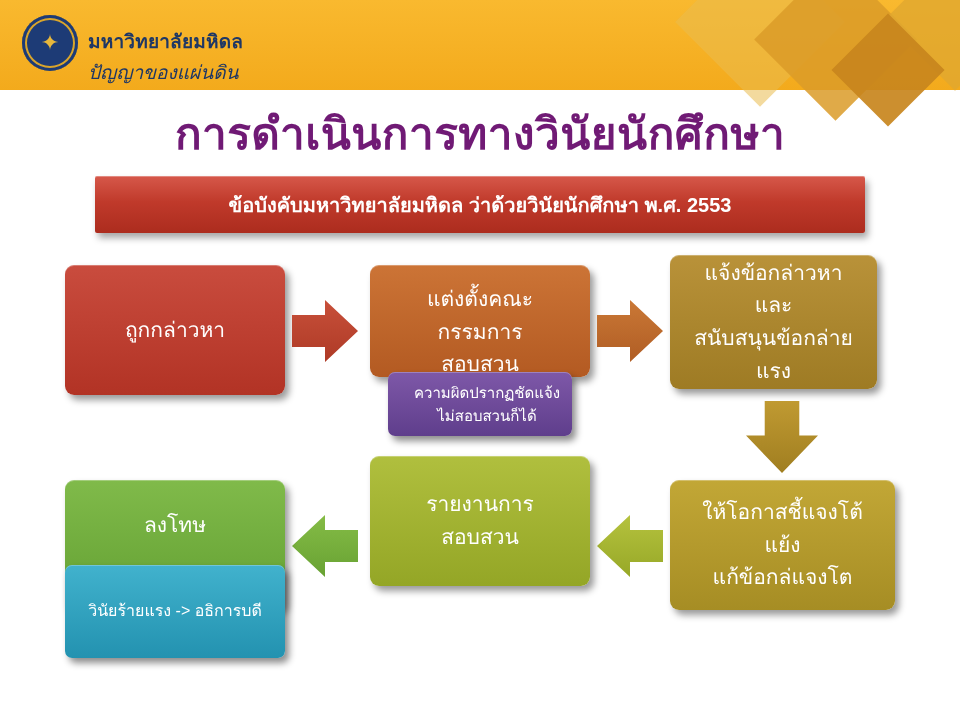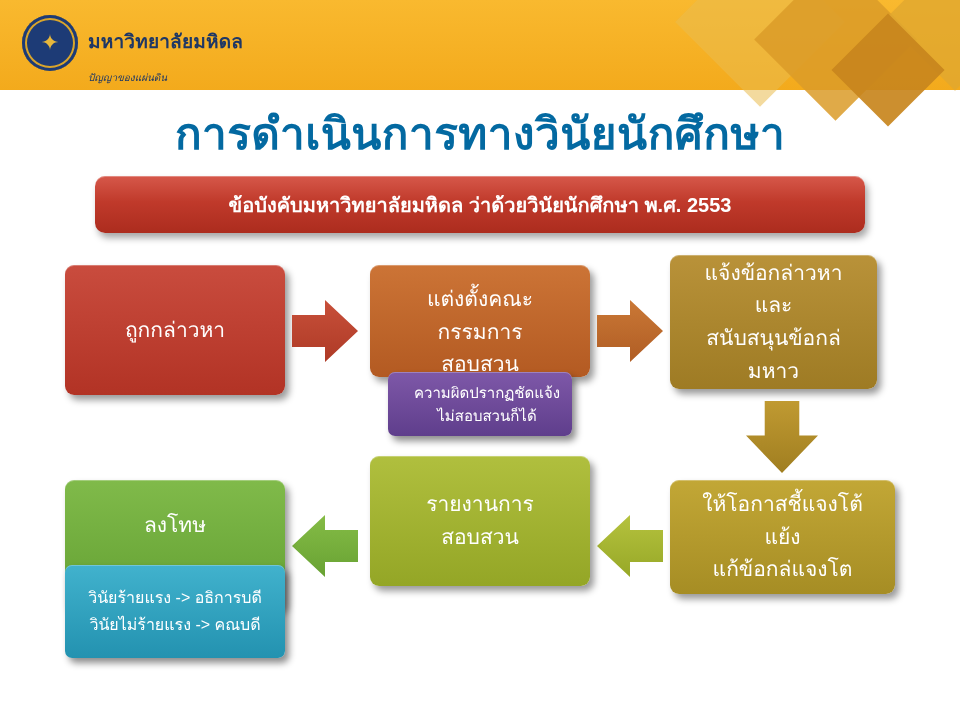--- a/index.html
+++ b/index.html
@@ -20,31 +20,31 @@
   .d4 { left:905px; top:-30px; width:100px; height:100px; background:#E0A72F; opacity:.8; }
 
   .logo {
     position:absolute; left:22px; top:15px; width:56px; height:56px; border-radius:50%;
     background:#1D3B76; display:flex; align-items:center; justify-content:center;
     box-shadow:inset 0 0 0 3px #1D3B76, inset 0 0 0 5px #D9A52B;
   }
   .logo .emblem { color:#E7B73C; font-size:22px; line-height:1; }
   .uni-text { position:absolute; left:88px; top:26px; color:#1E3765; }
   .uni-name { font-size:19px; font-weight:bold; letter-spacing:.2px; }
-  .uni-motto { font-size:10px; font-style:italic; margin-top:14px;
+  .uni-motto { font-size:19px; font-style:italic; margin-top:1px;
                font-family:Liberation Serif, serif; }
 
   
   .page-title {
     position:absolute; left:0; top:98px; width:960px; text-align:center;
-    font-size:44px; font-weight:bold; color:#0369a1; letter-spacing:.5px;
+    font-size:44px; font-weight:bold; color:#701a75; letter-spacing:.5px;
   }
   .banner {
     position:absolute; left:95px; top:176px; width:770px; height:57px;
-    border-radius:10px;
+    border-radius:2px;
     background:linear-gradient(180deg,#D6584A 0%, #C03A2B 45%, #AC2C1E 100%);
     box-shadow:3px 5px 7px rgba(0,0,0,.35), inset 0 1px 0 rgba(255,255,255,.3);
     display:flex; align-items:center; justify-content:center;
     color:#ffffff; font-size:20px; font-weight:bold; text-align:center;
   }
 
   
   .box {
     position:absolute; width:220px; border-radius:9px; color:#fff;
     display:flex; align-items:center; justify-content:center; text-align:center;
@@ -128,27 +128,27 @@
   <div class="note note-purple" style="left:388px; top:372px; width:184px; height:64px;padding-left:20px;">
     <div>ความผิดปรากฏชัดแจ้ง</div>
     <div>ไม่สอบสวนก็ได้</div>
   </div>
 
   <div class="arrow arrow-right ar-orange" style="left:597px; top:300px;"></div>
 
   <div class="box box-bronze" style="left:670px; top:255px; height:134px; width:207px;">
     <div>
       <div>แจ้งข้อกล่าวหาและ</div>
-      <div>สนับสนุนข้อกล่มหาว</div>
+      <div>สนับสนุนข้อกล่ายแรง</div>
     </div>
   </div>
 
   <div class="arrow arrow-down ar-goldd" style="left:746px; top:401px;"></div>
 
-  <div class="box box-gold" style="left:670px; top:480px; height:114px; width:225px;">
+  <div class="box box-gold" style="left:670px; top:480px; height:130px; width:225px;">
     <div>
       <div>ให้โอกาสชี้แจงโต้แย้ง</div>
       <div>แก้ข้อกล่แจงโต</div>
     </div>
   </div>
 
   <div class="arrow arrow-left ar-olive" style="left:597px; top:515px;"></div>
 
   <div class="box box-olive" style="left:370px; top:456px; height:130px;">
     <div>
@@ -159,16 +159,15 @@
   <div class="arrow arrow-left ar-green" style="left:292px; top:515px;"></div>
 
   <div class="box box-green" style="left:65px; top:480px; height:130px; padding-bottom:46px;">
     <div>
       <div>ลงโทษ</div>
     </div>
   </div>
 
   <div class="note note-teal" style="left:65px; top:565px; width:220px; height:93px;">
     <div>วินัยร้ายแรง -&gt; อธิการบดี</div>
-    <div>วินัยไม่ร้ายแรง -&gt; คณบดี</div>
   </div>
 
 </div>
 
 </body></html>

